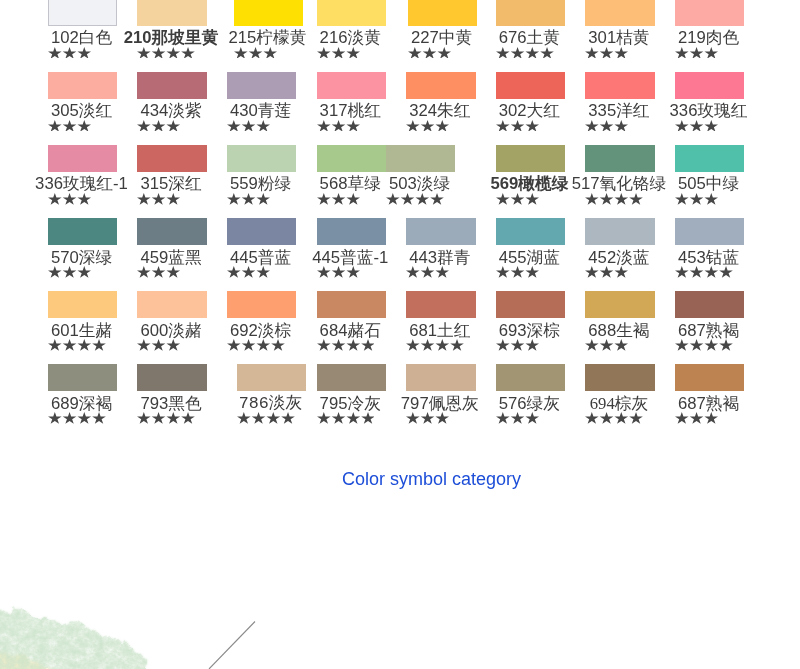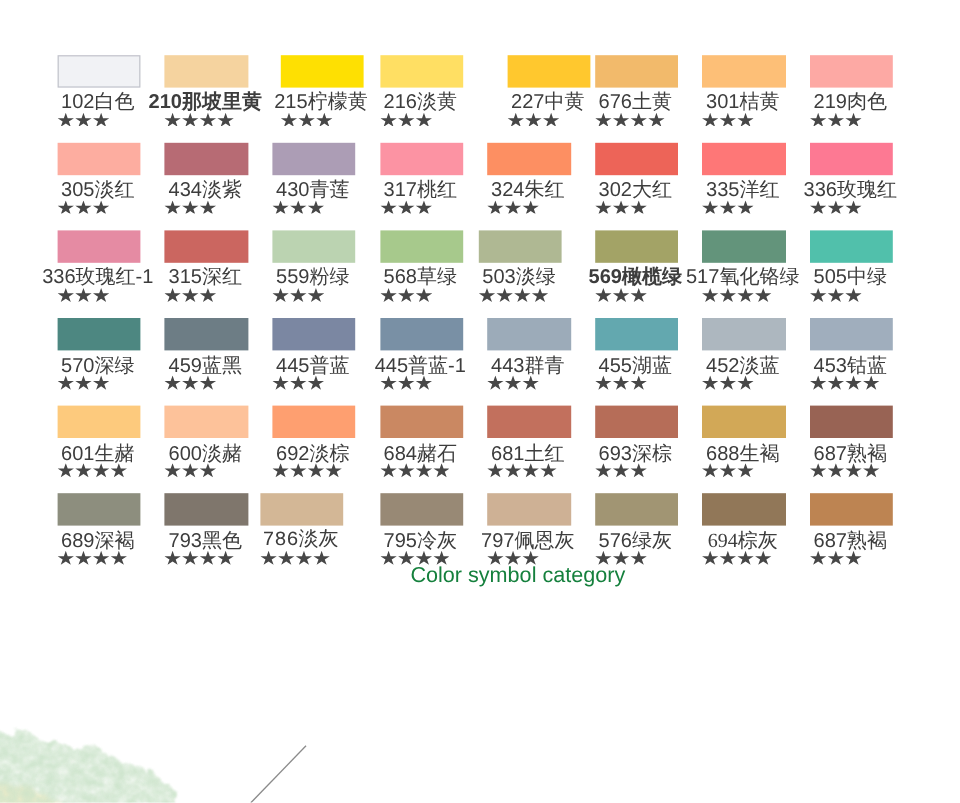--- a/index.html
+++ b/index.html
@@ -6,40 +6,40 @@
   body {
     width:800px; height:669px;
     background:#ffffff;
     font-family:"Liberation Sans", sans-serif;
     overflow:hidden;
     -webkit-font-smoothing:antialiased;
   }
   #page { position:relative; width:800px; height:669px; overflow:hidden;
            transform:translateZ(0); }
 
-  .grid { position:absolute; left:47.8px; top:-1.0px; width:753px;margin-top:47px; }
+  .grid { position:absolute; left:47.8px; top:-1.0px; width:753px; }
   .grid-row { position:relative; height:73.08px; }
   .cell { position:absolute; top:0; width:69.4px; }
   .swatch { width:69.4px; height:27px; }
   .swatch.bordered { box-sizing:border-box; border:1px solid #c2c3cb; }
 
   .cell-label {
     position:absolute; left:-46px; right:-44px; top:30.3px;
     text-align:center;
     font-size:16.7px; line-height:17px;
     color:#3d3d3d;
     white-space:nowrap;
   }
   .cell-stars { position:absolute; left:0.1px; top:47.7px; height:11.7px; }
   .cell-stars svg { display:block; height:11.7px; }
 
   .caption {
     position:absolute; left:342px; top:470px;
     font-size:18px; line-height:18px;
-    color:#15803d;
+    color:#1d4ed8;
     white-space:nowrap;
   }
 
   .legend-box {
     position:absolute; left:532.3px; top:443.7px;
     width:219.6px; height:74.6px;
     box-sizing:border-box;
     border:1.3px solid #8e8e8e;
     background:#fff;
   }
@@ -104,21 +104,21 @@
           <div class="swatch" style="background: rgb(255, 223, 99);"></div>
           <div class="cell-label">216淡黄</div>
           <div class="cell-stars">
             <svg width="43.1" height="11.7" viewBox="0 0 43.1 11.7" xmlns="http://www.w3.org/2000/svg">
               <polygon points="50.00,0.00 61.80,38.20 100.00,38.20 69.10,61.80 80.90,100.00 50.00,76.40 19.10,100.00 30.90,61.80 0.00,38.20 38.20,38.20" fill="#474747" transform="translate(0,0) scale(0.136,0.11699999999999999)"></polygon>
               <polygon points="50.00,0.00 61.80,38.20 100.00,38.20 69.10,61.80 80.90,100.00 50.00,76.40 19.10,100.00 30.90,61.80 0.00,38.20 38.20,38.20" fill="#474747" transform="translate(14.75,0) scale(0.136,0.11699999999999999)"></polygon>
               <polygon points="50.00,0.00 61.80,38.20 100.00,38.20 69.10,61.80 80.90,100.00 50.00,76.40 19.10,100.00 30.90,61.80 0.00,38.20 38.20,38.20" fill="#474747" transform="translate(29.5,0) scale(0.136,0.11699999999999999)"></polygon>
             </svg>
           </div>
         </div>
-        <div class="cell" style="left: 375px;">
+        <div class="cell" style="left: 360px;">
           <div class="swatch" style="background: rgb(255, 200, 46);"></div>
           <div class="cell-label">227中黄</div>
           <div class="cell-stars">
             <svg width="43.1" height="11.7" viewBox="0 0 43.1 11.7" xmlns="http://www.w3.org/2000/svg">
               <polygon points="50.00,0.00 61.80,38.20 100.00,38.20 69.10,61.80 80.90,100.00 50.00,76.40 19.10,100.00 30.90,61.80 0.00,38.20 38.20,38.20" fill="#474747" transform="translate(0,0) scale(0.136,0.11699999999999999)"></polygon>
               <polygon points="50.00,0.00 61.80,38.20 100.00,38.20 69.10,61.80 80.90,100.00 50.00,76.40 19.10,100.00 30.90,61.80 0.00,38.20 38.20,38.20" fill="#474747" transform="translate(14.75,0) scale(0.136,0.11699999999999999)"></polygon>
               <polygon points="50.00,0.00 61.80,38.20 100.00,38.20 69.10,61.80 80.90,100.00 50.00,76.40 19.10,100.00 30.90,61.80 0.00,38.20 38.20,38.20" fill="#474747" transform="translate(29.5,0) scale(0.136,0.11699999999999999)"></polygon>
             </svg>
           </div>
         </div>
@@ -285,21 +285,21 @@
           <div class="swatch" style="background: rgb(167, 201, 140);"></div>
           <div class="cell-label">568草绿</div>
           <div class="cell-stars">
             <svg width="43.1" height="11.7" viewBox="0 0 43.1 11.7" xmlns="http://www.w3.org/2000/svg">
               <polygon points="50.00,0.00 61.80,38.20 100.00,38.20 69.10,61.80 80.90,100.00 50.00,76.40 19.10,100.00 30.90,61.80 0.00,38.20 38.20,38.20" fill="#474747" transform="translate(0,0) scale(0.136,0.11699999999999999)"></polygon>
               <polygon points="50.00,0.00 61.80,38.20 100.00,38.20 69.10,61.80 80.90,100.00 50.00,76.40 19.10,100.00 30.90,61.80 0.00,38.20 38.20,38.20" fill="#474747" transform="translate(14.75,0) scale(0.136,0.11699999999999999)"></polygon>
               <polygon points="50.00,0.00 61.80,38.20 100.00,38.20 69.10,61.80 80.90,100.00 50.00,76.40 19.10,100.00 30.90,61.80 0.00,38.20 38.20,38.20" fill="#474747" transform="translate(29.5,0) scale(0.136,0.11699999999999999)"></polygon>
             </svg>
           </div>
         </div>
-        <div class="cell" style="left: 351px; border-radius: 12px;">
+        <div class="cell" style="left: 338px; border-radius: 12px;">
           <div class="swatch" style="background: rgb(175, 184, 147);"></div>
           <div class="cell-label">503淡绿</div>
           <div class="cell-stars">
             <svg width="57.85" height="11.7" viewBox="0 0 57.85 11.7" xmlns="http://www.w3.org/2000/svg">
               <polygon points="50.00,0.00 61.80,38.20 100.00,38.20 69.10,61.80 80.90,100.00 50.00,76.40 19.10,100.00 30.90,61.80 0.00,38.20 38.20,38.20" fill="#474747" transform="translate(0,0) scale(0.136,0.11699999999999999)"></polygon>
               <polygon points="50.00,0.00 61.80,38.20 100.00,38.20 69.10,61.80 80.90,100.00 50.00,76.40 19.10,100.00 30.90,61.80 0.00,38.20 38.20,38.20" fill="#474747" transform="translate(14.75,0) scale(0.136,0.11699999999999999)"></polygon>
               <polygon points="50.00,0.00 61.80,38.20 100.00,38.20 69.10,61.80 80.90,100.00 50.00,76.40 19.10,100.00 30.90,61.80 0.00,38.20 38.20,38.20" fill="#474747" transform="translate(29.5,0) scale(0.136,0.11699999999999999)"></polygon>
               <polygon points="50.00,0.00 61.80,38.20 100.00,38.20 69.10,61.80 80.90,100.00 50.00,76.40 19.10,100.00 30.90,61.80 0.00,38.20 38.20,38.20" fill="#474747" transform="translate(44.25,0) scale(0.136,0.11699999999999999)"></polygon>
             </svg>
           </div>
@@ -543,21 +543,21 @@
           <div class="cell-label">793黑色</div>
           <div class="cell-stars">
             <svg width="57.85" height="11.7" viewBox="0 0 57.85 11.7" xmlns="http://www.w3.org/2000/svg">
               <polygon points="50.00,0.00 61.80,38.20 100.00,38.20 69.10,61.80 80.90,100.00 50.00,76.40 19.10,100.00 30.90,61.80 0.00,38.20 38.20,38.20" fill="#474747" transform="translate(0,0) scale(0.136,0.11699999999999999)"></polygon>
               <polygon points="50.00,0.00 61.80,38.20 100.00,38.20 69.10,61.80 80.90,100.00 50.00,76.40 19.10,100.00 30.90,61.80 0.00,38.20 38.20,38.20" fill="#474747" transform="translate(14.75,0) scale(0.136,0.11699999999999999)"></polygon>
               <polygon points="50.00,0.00 61.80,38.20 100.00,38.20 69.10,61.80 80.90,100.00 50.00,76.40 19.10,100.00 30.90,61.80 0.00,38.20 38.20,38.20" fill="#474747" transform="translate(29.5,0) scale(0.136,0.11699999999999999)"></polygon>
               <polygon points="50.00,0.00 61.80,38.20 100.00,38.20 69.10,61.80 80.90,100.00 50.00,76.40 19.10,100.00 30.90,61.80 0.00,38.20 38.20,38.20" fill="#474747" transform="translate(44.25,0) scale(0.136,0.11699999999999999)"></polygon>
             </svg>
           </div>
         </div>
-        <div class="cell" style="left: 169px; font-family: Liberation Mono, monospace;">
+        <div class="cell" style="left: 189px; font-family: Liberation Mono, monospace;">
           <div class="swatch" style="background: rgb(211, 183, 150);"></div>
           <div class="cell-label">786淡灰</div>
           <div class="cell-stars">
             <svg width="57.85" height="11.7" viewBox="0 0 57.85 11.7" xmlns="http://www.w3.org/2000/svg">
               <polygon points="50.00,0.00 61.80,38.20 100.00,38.20 69.10,61.80 80.90,100.00 50.00,76.40 19.10,100.00 30.90,61.80 0.00,38.20 38.20,38.20" fill="#474747" transform="translate(0,0) scale(0.136,0.11699999999999999)"></polygon>
               <polygon points="50.00,0.00 61.80,38.20 100.00,38.20 69.10,61.80 80.90,100.00 50.00,76.40 19.10,100.00 30.90,61.80 0.00,38.20 38.20,38.20" fill="#474747" transform="translate(14.75,0) scale(0.136,0.11699999999999999)"></polygon>
               <polygon points="50.00,0.00 61.80,38.20 100.00,38.20 69.10,61.80 80.90,100.00 50.00,76.40 19.10,100.00 30.90,61.80 0.00,38.20 38.20,38.20" fill="#474747" transform="translate(29.5,0) scale(0.136,0.11699999999999999)"></polygon>
               <polygon points="50.00,0.00 61.80,38.20 100.00,38.20 69.10,61.80 80.90,100.00 50.00,76.40 19.10,100.00 30.90,61.80 0.00,38.20 38.20,38.20" fill="#474747" transform="translate(44.25,0) scale(0.136,0.11699999999999999)"></polygon>
             </svg>
           </div>

